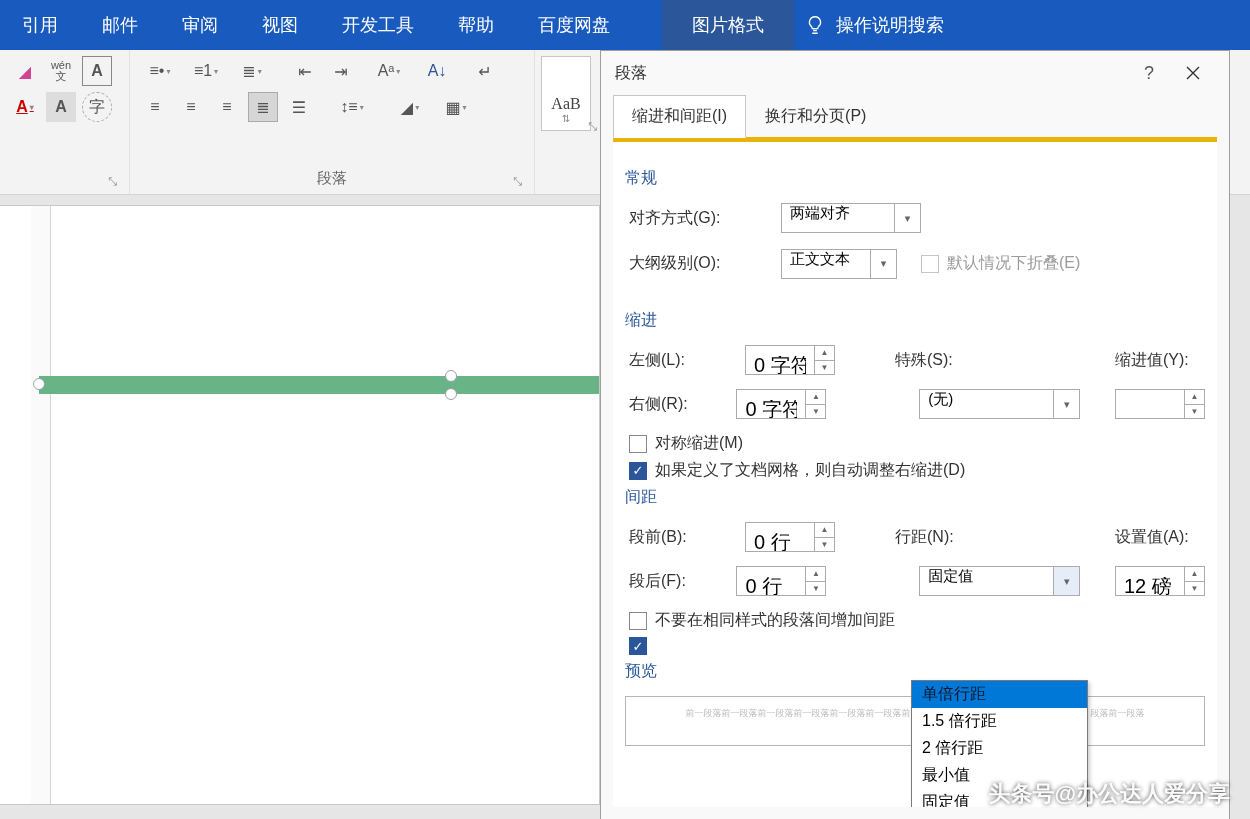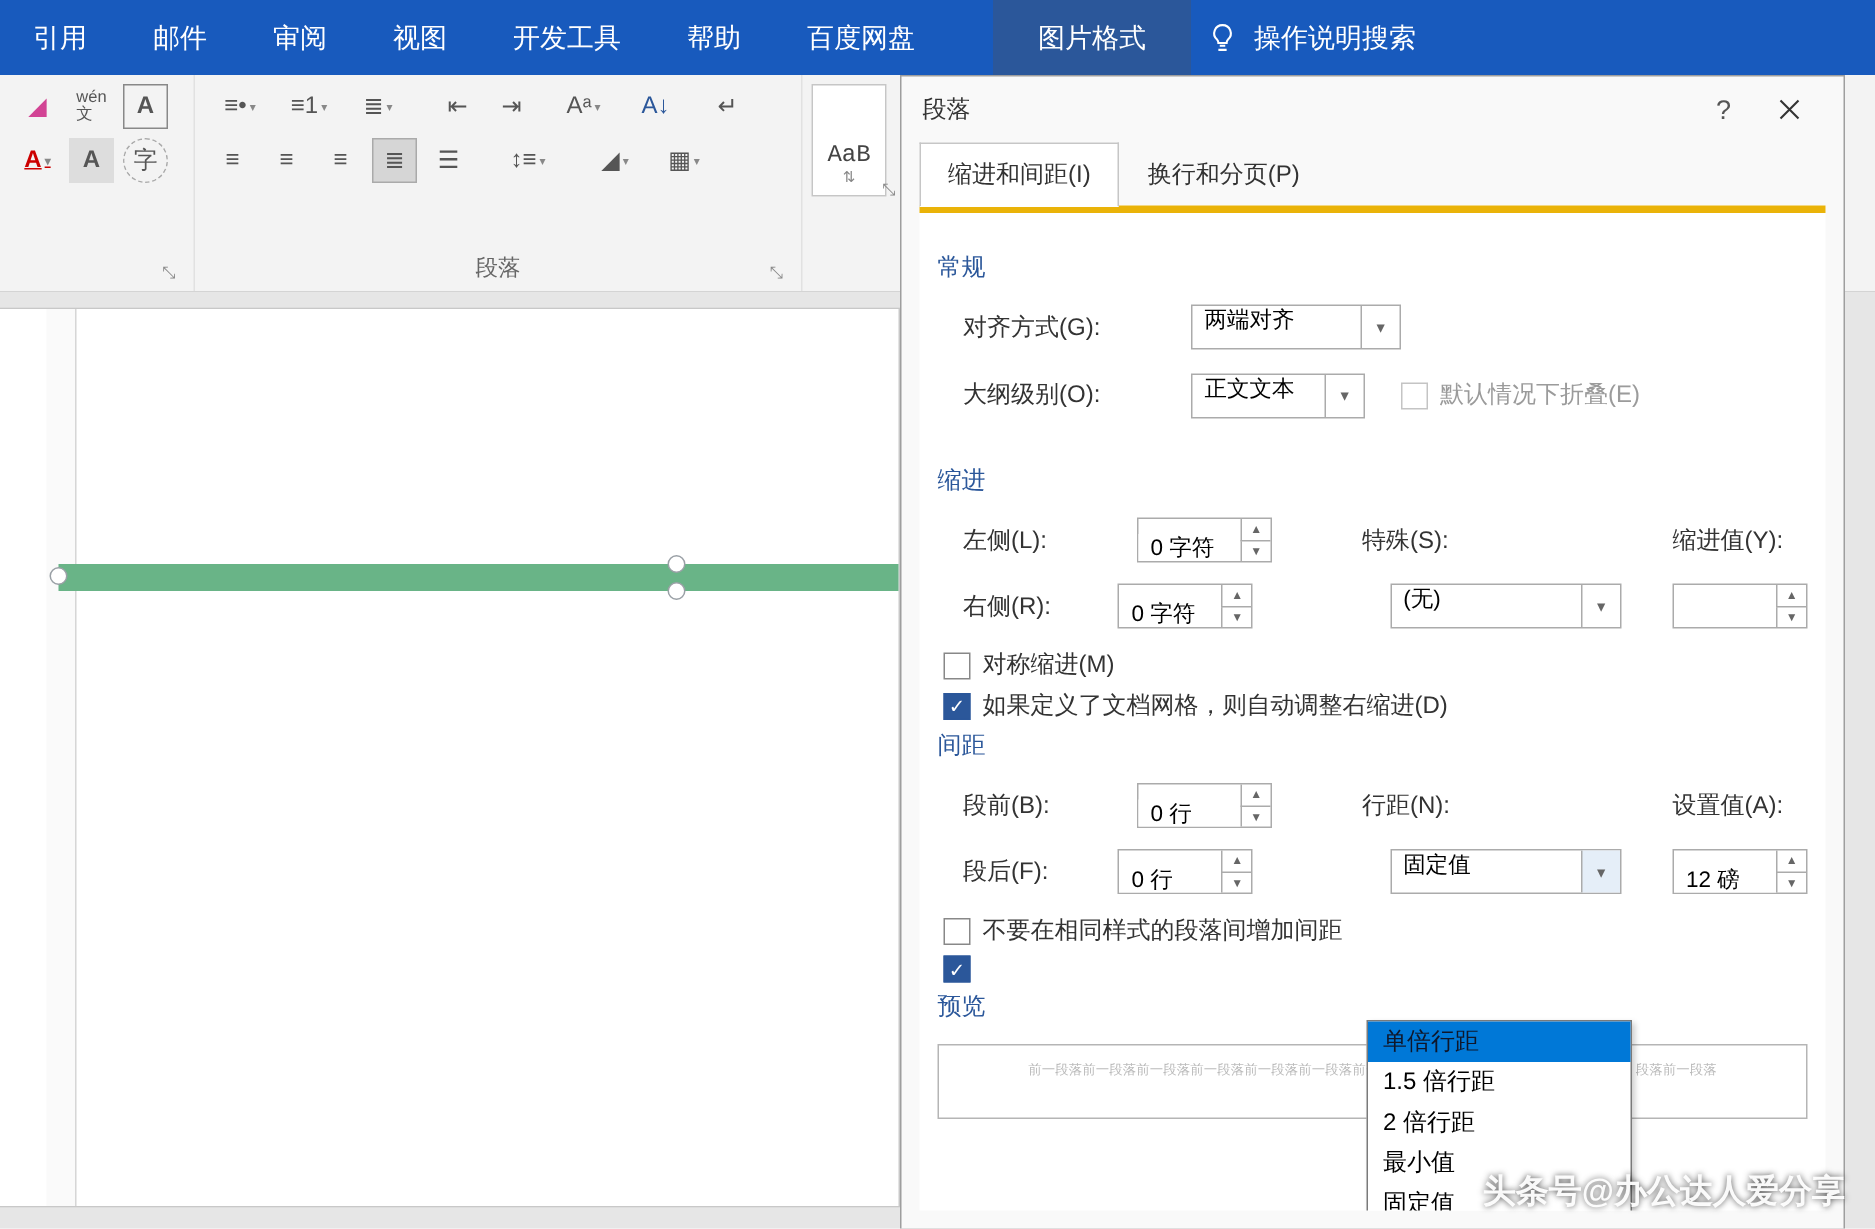--- a/index.html
+++ b/index.html
@@ -39,27 +39,27 @@
 .dialog-title { height: 44px; display: flex; align-items: center; padding: 0 14px; font-size: 16px; color: #333; }
 .dialog-title .spacer { flex: 1; }
 .dialog-title .help, .dialog-title .close { width: 44px; height: 44px; display:flex; align-items:center; justify-content:center; font-size: 18px; color: #555; }
 .dialog-tabs { display: flex; padding: 0 12px; }
 .dtab { padding: 10px 18px; font-size: 16px; color: #333; border: 1px solid transparent; }
 .dtab.active { background: #fff; border: 1px solid #c6c6c6; border-bottom: 1px solid #fff; position: relative; z-index: 2;}
 .dialog-body { background: #fff; border-top: 5px solid #eab308; margin: -1px 12px 12px 12px; padding: 16px 12px; flex: 1; position: relative; overflow: hidden; }
 
 .section-title { font-size: 16px; color: #2b579a; margin: 10px 0 14px 0; }
 .form-row { display: flex; align-items: center; margin-bottom: 14px; gap: 10px; }
-.form-row .lbl { width: 110px; font-size: 16px; color: #333; text-align: left; padding-left: 4px; margin-left: 13px;}
+.form-row .lbl { width: 110px; font-size: 16px; color: #333; text-align: left; padding-left: 4px;}
 .form-row .lbl2 { width: 80px; font-size: 16px; color: #333; }
 .combo { display: flex; align-items: center; border: 1px solid #ababab; background: #fff; height: 30px; margin-left: 36px; }
 .combo input, .combo .val { border: none; height: 28px; padding: 0 8px; font-size: 15px; outline: none; background: transparent; }
 .combo .arrow { width: 26px; height: 28px; border-left: 1px solid #ababab; display:flex; align-items:center; justify-content:center; font-size: 11px; color: #666; }
 .spinner { display: flex; border: 1px solid #ababab; background:#fff; height: 30px; }
-.spinner input { border:none; width: 68px; padding: 0 8px; font-size: 15px; outline:none;margin-top:10px; }
+.spinner input { border:none; width: 68px; padding: 0 8px; font-size: 20px; outline:none;margin-top:10px; }
 .spinner .sp { width: 20px; display:flex; flex-direction:column; }
 .spinner .sp div { flex:1; border-left:1px solid #ababab; display:flex; align-items:center; justify-content:center; font-size:8px; color:#666;}
 .spinner .sp div:first-child{ border-bottom:1px solid #ababab;}
 
 .chk { display:flex; align-items:center; gap: 8px; font-size: 16px; color:#333; margin: 6px 0 6px 4px;}
 .chk .box { width:18px; height:18px; border:1px solid #888; background:#fff; display:flex; align-items:center; justify-content:center; font-size:13px; color:#fff;}
 .chk .box.checked { background:#2b579a; border-color:#2b579a; }
 
 .dropdown-open { position:absolute; border:1px solid #7a7a7a; background:#fff; box-shadow: 2px 2px 4px rgba(0,0,0,.2); font-size:16px; }
 .dropdown-open .opt { padding: 3px 10px; white-space:nowrap; }
@@ -90,21 +90,21 @@
     <span>操作说明搜索</span>
   </div>
 </div>
 
 <div class="ribbon-body">
 
   <div class="ribbon-group" style="width:130px">
     <div class="btns">
       <div class="row">
         <div class="ribbon-btn" style="color:#d24394">◢</div>
-        <div class="ribbon-btn" style="font-size:11px;line-height:1;text-align:left">wén<br>文</div>
+        <div class="ribbon-btn" style="font-size:11px;line-height:1;text-align:center">wén<br>文</div>
         <div class="ribbon-btn" style="border:1px solid #888;font-weight:bold">A</div>
       </div>
       <div class="row">
         <div class="ribbon-btn dd" style="color:#c00;text-decoration:underline;font-weight:bold">A</div>
         <div class="ribbon-btn" style="background:#ddd;font-weight:bold">A</div>
         <div class="ribbon-btn" style="border:1px dashed #aaa;border-radius:50%">字</div>
       </div>
     </div>
     <div class="label">
         <span class="launcher">⤡</span>
@@ -138,21 +138,21 @@
         <div style="width:6px"></div>
         <div class="ribbon-btn wide dd">◢</div>
         <div class="ribbon-btn wide dd">▦</div>
       </div>
     </div>
     <div class="label"><span>段落</span><span class="launcher">⤡</span></div>
   </div>
 
   <div class="ribbon-group styles-group" style="width:70px;border-right:none">
     <div class="style-box">
-      <span style="font-family:Liberation Mono, monospace">AaB</span>
+      <span style="font-family:Liberation Serif, serif">AaB</span>
       <span class="small">⇅</span>
     </div>
     <div class="label">
         <span class="launcher">⤡</span>
       </div>
   </div>
 </div>
 
 <div class="doc-area">
   <div class="page">

